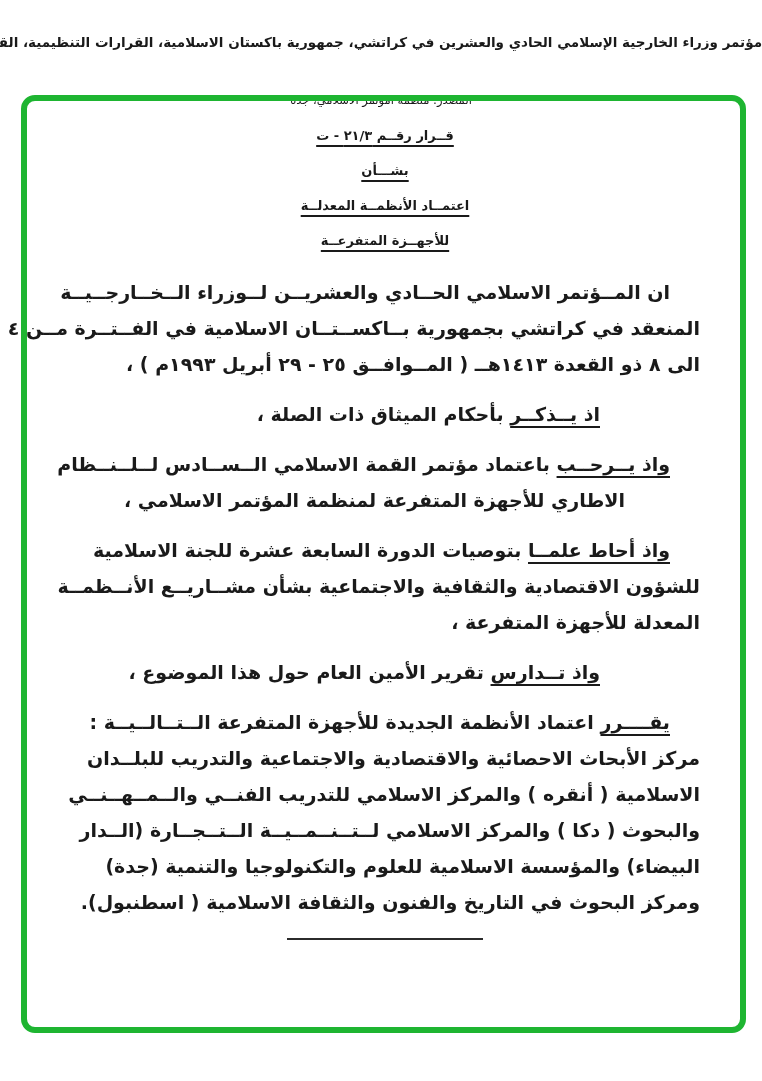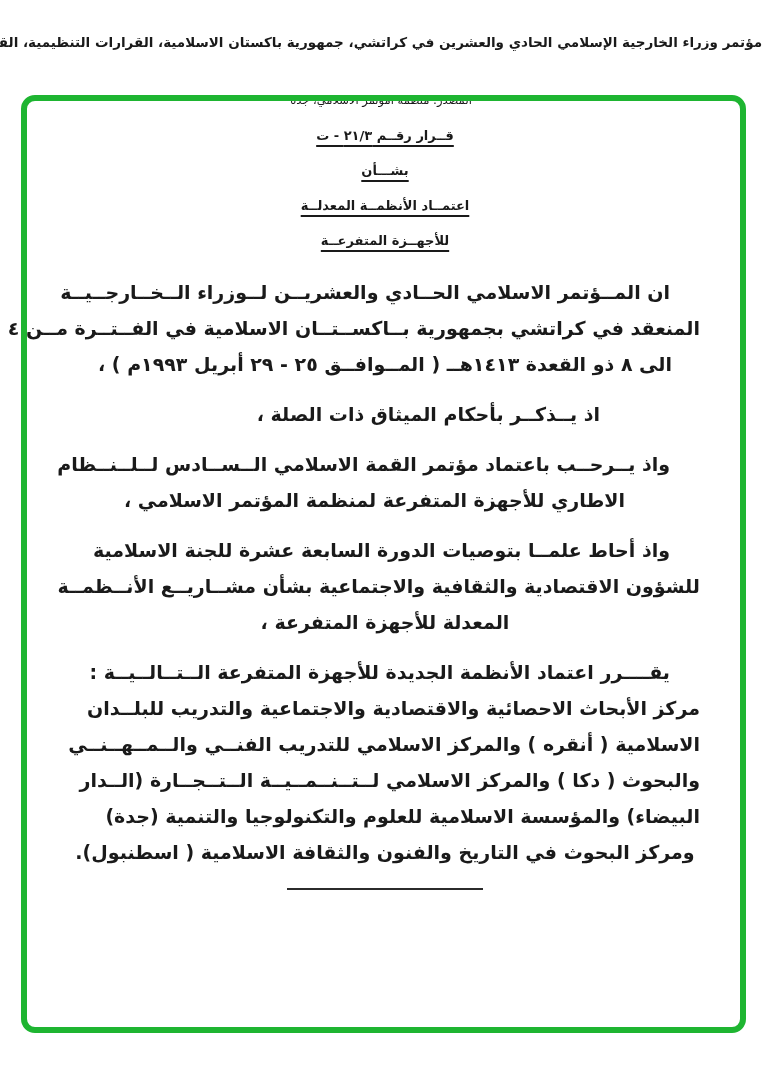--- a/index.html
+++ b/index.html
@@ -47,22 +47,23 @@
   }
   .para{margin:14px 0 0 0;}
   .para.first-para{margin-top:16px;}
   .b-line{
     font-size:19px;font-weight:700;line-height:36px;
     white-space:nowrap;
   }
   .b-line.indent-sm{padding-right:30px;}
   .b-line.indent-md{padding-right:75px;}
   .b-line.indent-lg{padding-right:100px;}
-  .b-line.flush-left{text-align:center;}
+  .b-line.flush-left{text-align:right;}
   .u{
+    text-decoration:underline;
     text-underline-offset:5px;
     text-decoration-thickness:2px;
   }
   .divider{
     margin:18px auto 0 auto;
     width:196px;height:0;
     border-top:2px solid #2b2b2b;
   }
 </style>
 </head>
@@ -98,20 +99,23 @@
       <div class="b-line indent-sm"><span class="u">واذ يــرحــب</span><span> باعتماد مؤتمر القمة الاسلامي الــســادس لــلــنــظام</span></div>
       <div class="b-line indent-md">الاطاري للأجهزة المتفرعة لمنظمة المؤتمر الاسلامي ،</div>
     </div>
 
     <div class="para">
       <div class="b-line indent-sm"><span class="u">واذ أحاط علمــا</span><span> بتوصيات الدورة السابعة عشرة للجنة الاسلامية</span></div>
       <div class="b-line">للشؤون الاقتصادية والثقافية والاجتماعية بشأن مشــاريــع الأنــظمــة</div>
       <div class="b-line flush-left">المعدلة للأجهزة المتفرعة ،</div>
     </div>
 
+    <div class="para">
+      <div class="b-line indent-lg"><span class="u">واذ تــدارس</span><span> تقرير الأمين العام حول هذا الموضوع ،</span></div>
+    </div>
 
     <div class="para">
       <div class="b-line indent-sm"><span class="u">يقــــرر</span><span> اعتماد الأنظمة الجديدة للأجهزة المتفرعة الــتــالــيــة :</span></div>
       <div class="b-line">مركز الأبحاث الاحصائية والاقتصادية والاجتماعية والتدريب للبلــدان</div>
       <div class="b-line">الاسلامية ( أنقره ) والمركز الاسلامي للتدريب الفنــي والــمــهــنــي</div>
       <div class="b-line">والبحوث ( دكا ) والمركز الاسلامي لــتــنــمــيــة الــتــجــارة (الــدار</div>
       <div class="b-line">البيضاء) والمؤسسة الاسلامية للعلوم والتكنولوجيا والتنمية (جدة)</div>
       <div class="b-line flush-left">ومركز البحوث في التاريخ والفنون والثقافة الاسلامية ( اسطنبول).</div>
     </div>
 

